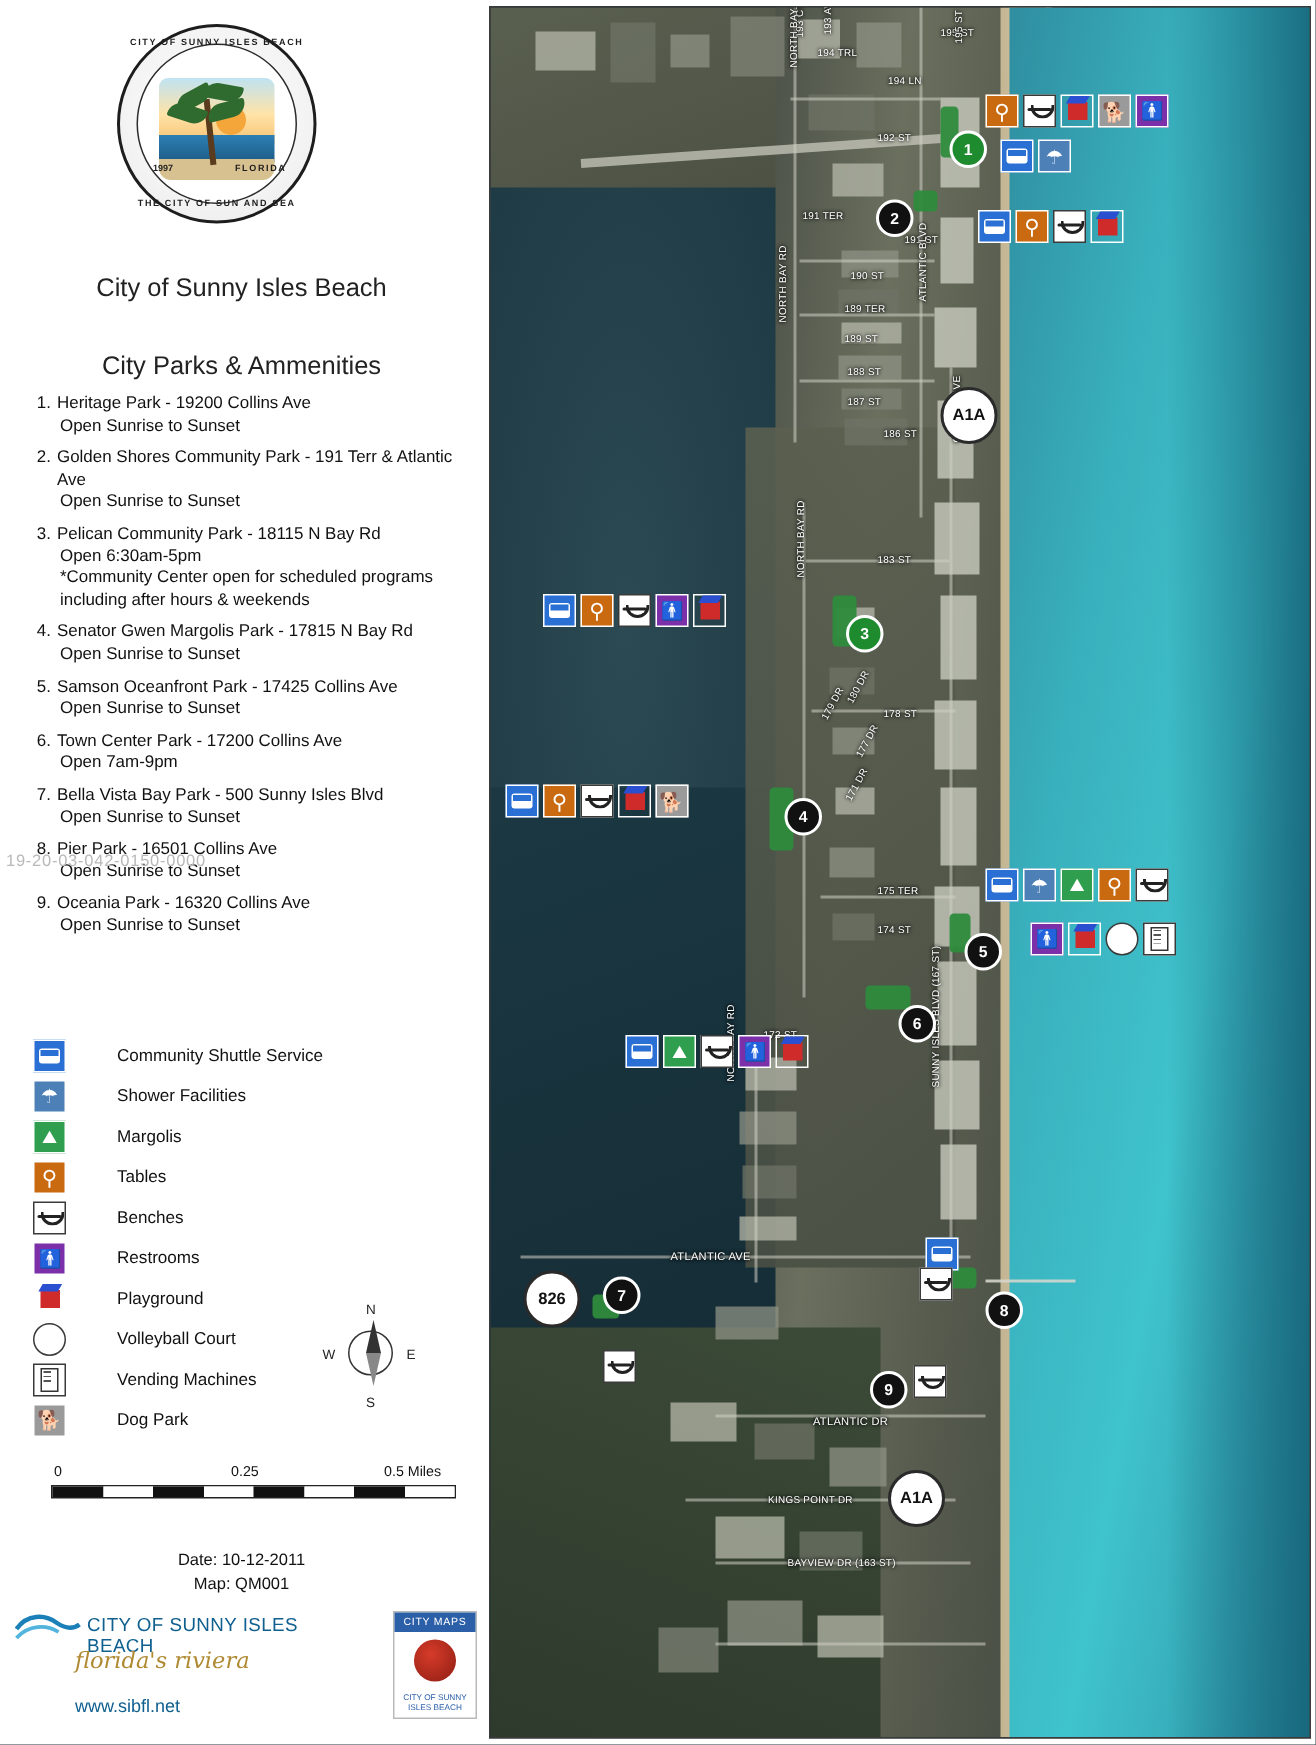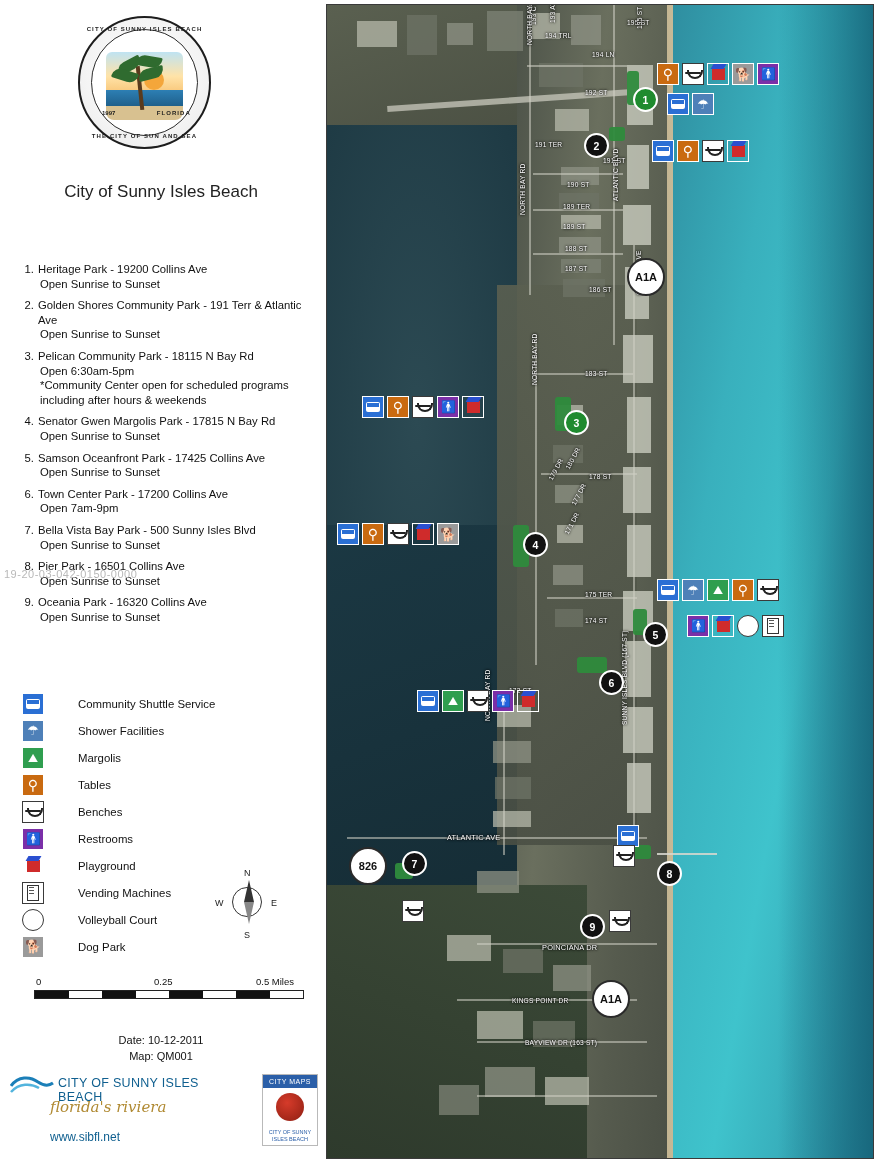--- a/index.html
+++ b/index.html
@@ -323,20 +323,21 @@
         <div class="frond f3"></div>
         <div class="frond f4"></div>
       </div>
       <div class="seal-text-top">CITY OF SUNNY ISLES BEACH</div>
       <div class="seal-text-bottom">THE CITY OF SUN AND SEA</div>
       <div class="seal-year-left">1997</div>
       <div class="seal-state">FLORIDA</div>
     </div>
 
     <div class="title" id="city-title">City of Sunny Isles Beach</div>
+    <div class="title" id="parks-title">City Parks &amp; Ammenities</div>
 
     <div class="park-list">
       <div class="park-item">
         <span class="park-num">1.</span>
         <span class="park-body">
           <span>Heritage Park - 19200 Collins Ave</span>
           <span class="park-sub">Open Sunrise to Sunset</span>
         </span>
       </div>
       <div class="park-item">
@@ -437,28 +438,28 @@
           </span>
         <span class="legend-label">Restrooms</span>
       </div>
       <div class="legend-row">
         <span class="legend-icon">
             <span class="glyph-cube"></span>
           </span>
         <span class="legend-label">Playground</span>
       </div>
       <div class="legend-row">
+        <span class="legend-icon ic ic-volleyball"></span>
+        <span class="legend-label">Volleyball Court</span>
+      </div>
+      <div class="legend-row">
         <span class="legend-icon ic ic-vending">
             <span class="glyph-vend"></span>
           </span>
         <span class="legend-label">Vending Machines</span>
-      </div>
-      <div class="legend-row">
-        <span class="legend-icon ic ic-volleyball"></span>
-        <span class="legend-label">Volleyball Court</span>
       </div>
       <div class="legend-row">
         <span class="legend-icon ic ic-dogpark">
             <span class="glyph-dog">🐕</span>
           </span>
         <span class="legend-label">Dog Park</span>
       </div>
     </div>
 
     <div id="compass">
@@ -623,21 +624,21 @@
     <div class="slabel" style="left:258px;top:612px;">174 ST</div>
     <div class="slabel" style="left:182px;top:682px;">172 ST</div>
     <div class="slabel vert" style="left:199px;top:40px;">NORTH BAY RD</div>
     <div class="slabel vert" style="left:192px;top:210px;">NORTH BAY RD</div>
     <div class="slabel vert" style="left:204px;top:380px;">NORTH BAY RD</div>
     <div class="slabel vert" style="left:157px;top:716px;">NORTH BAY RD</div>
     <div class="slabel vert" style="left:285px;top:196px;">ATLANTIC BLVD</div>
     <div class="slabel vert" style="left:308px;top:290px;">COLLINS AVE</div>
     <div class="slabel vert" style="left:294px;top:720px;">SUNNY ISLES BLVD (167 ST)</div>
     <div class="slabel big" style="left:120px;top:828px;">ATLANTIC AVE</div>
-    <div class="slabel big" style="left:215px;top:938px;">POINCIANA DR</div>
+    <div class="slabel big" style="left:215px;top:938px;">ATLANTIC DR</div>
     <div class="slabel" style="left:185px;top:992px;">KINGS POINT DR</div>
     <div class="slabel" style="left:198px;top:1034px;">BAYVIEW DR (163 ST)</div>
     <div class="slabel" style="left:190px;top:1089px;"></div>
 
     <div class="shield" style="left:300px;top:253px;">A1A</div>
     <div class="shield" style="left:22px;top:842px;">826</div>
     <div class="shield" style="left:265px;top:975px;">A1A</div>
 
     <div class="marker green" style="left:306px;top:82px;">1</div>
     <div class="marker" style="left:257px;top:128px;">2</div>

